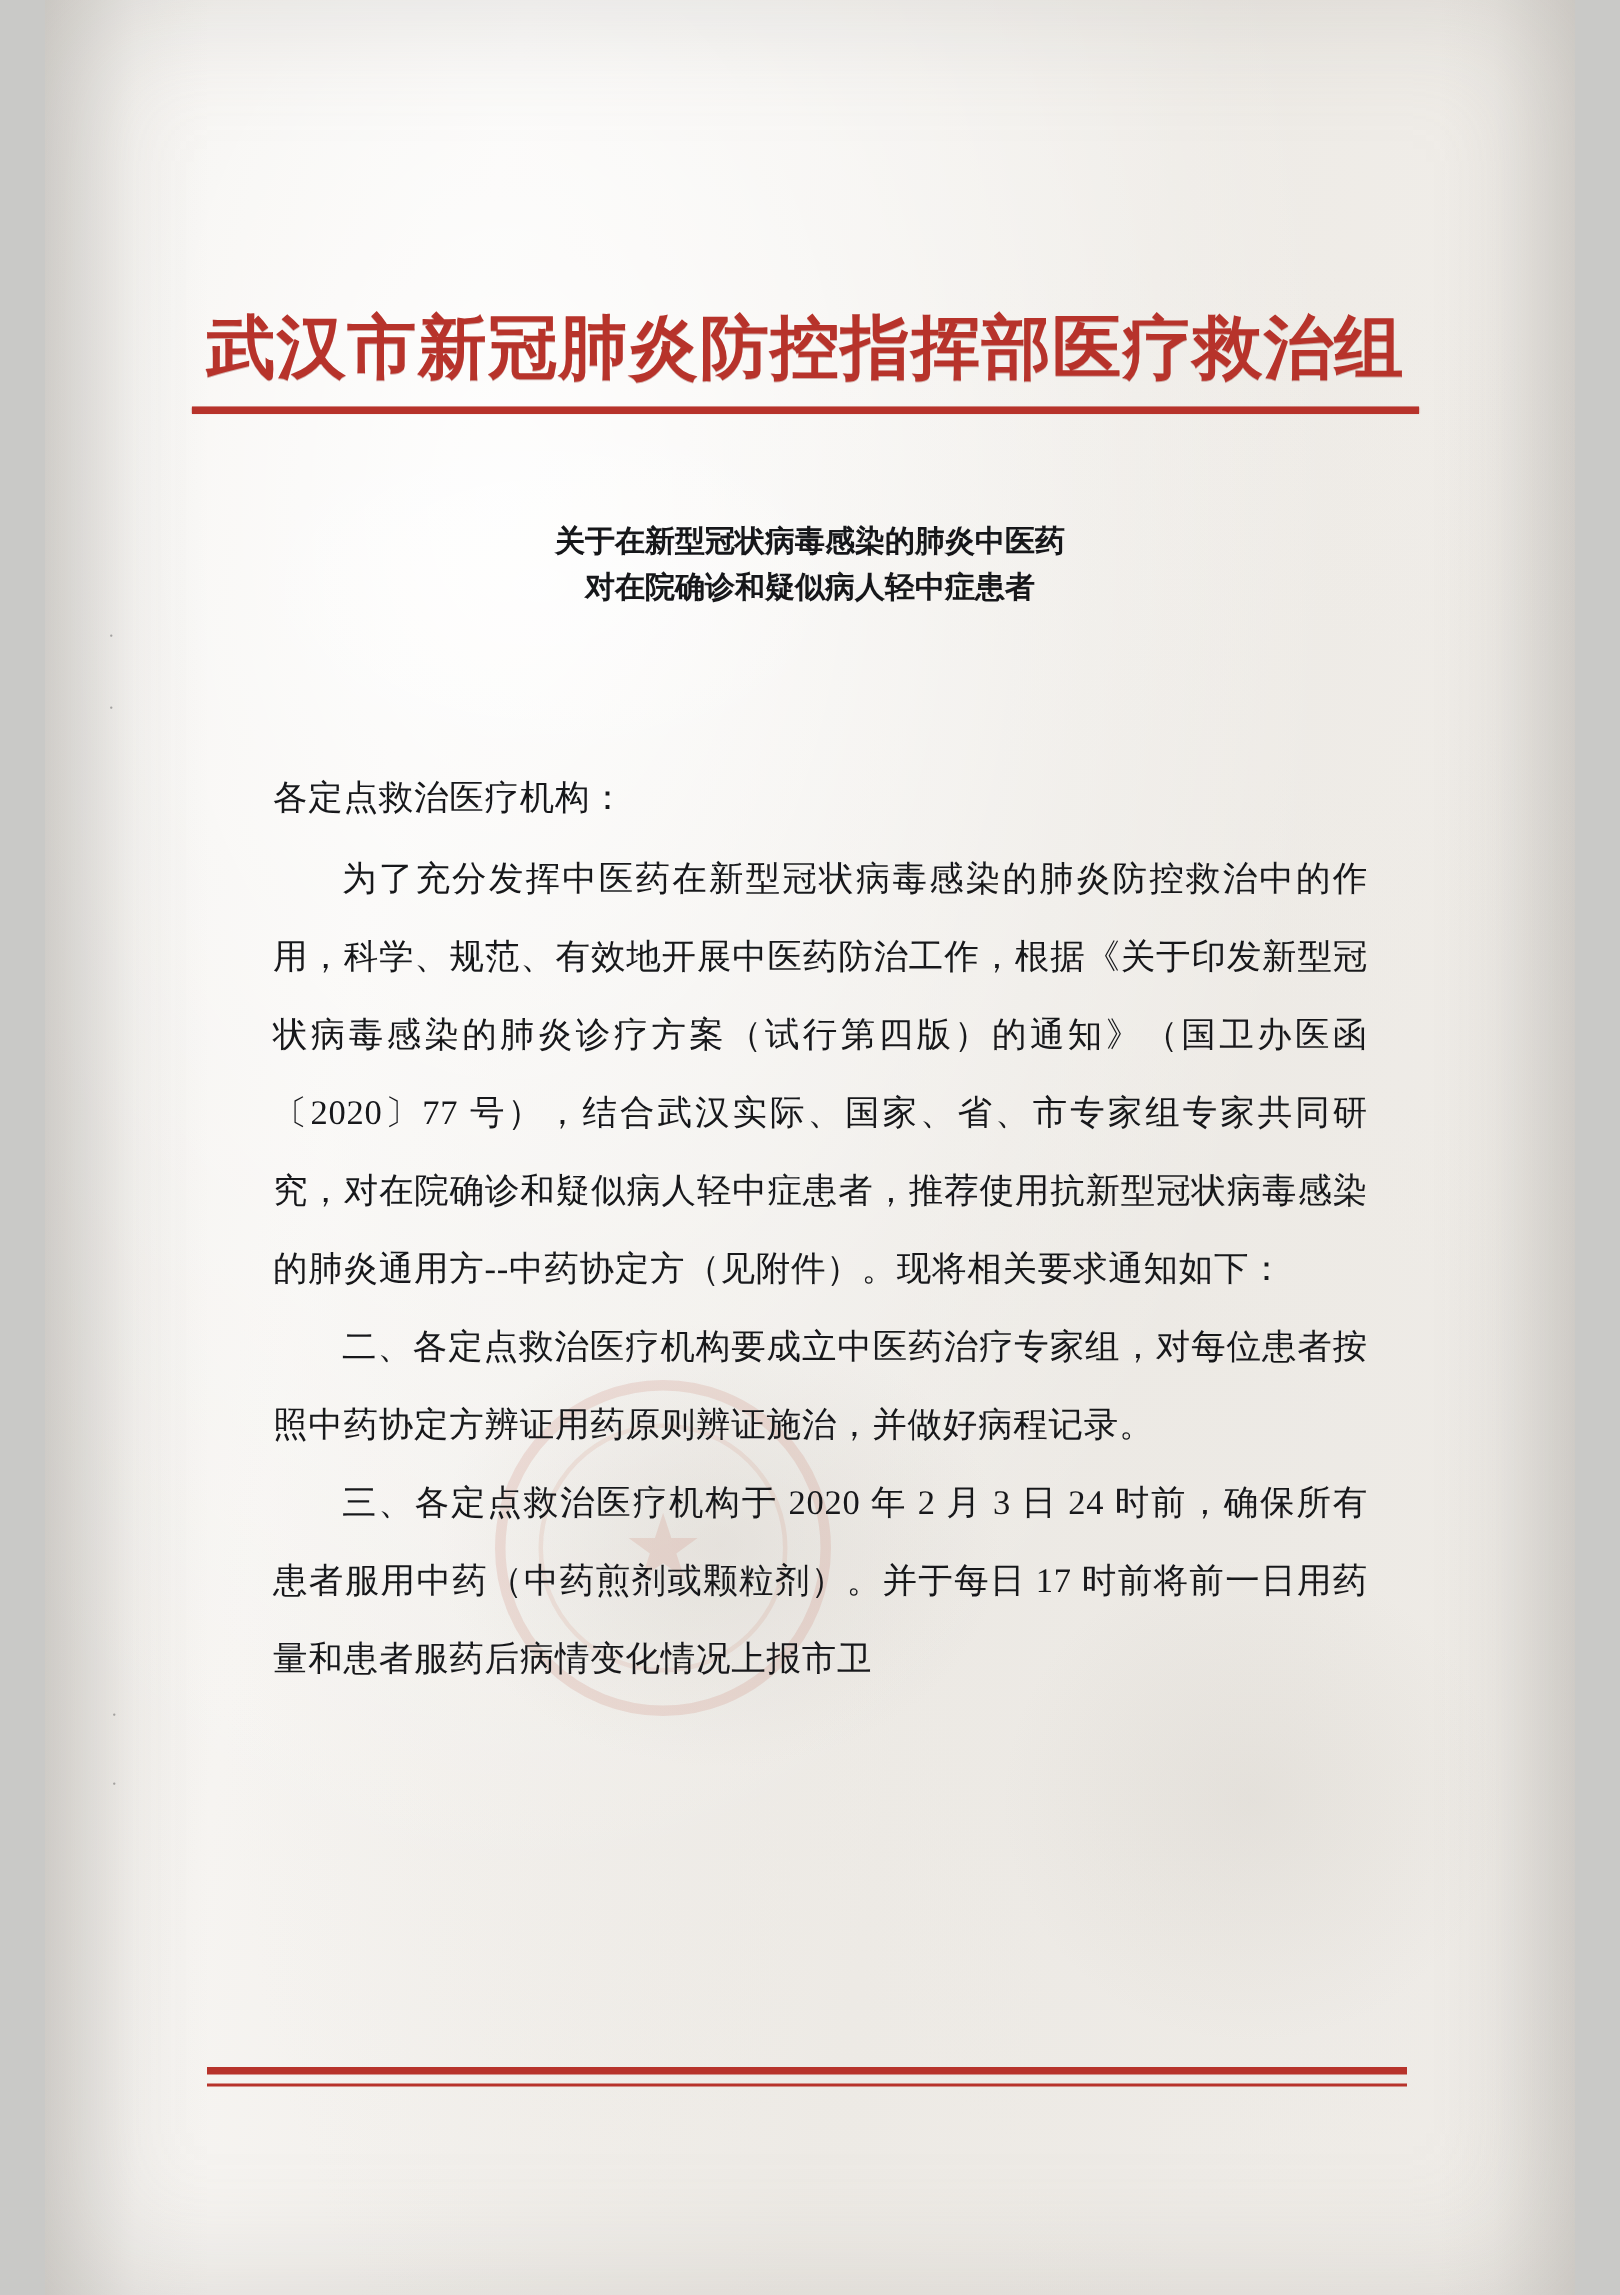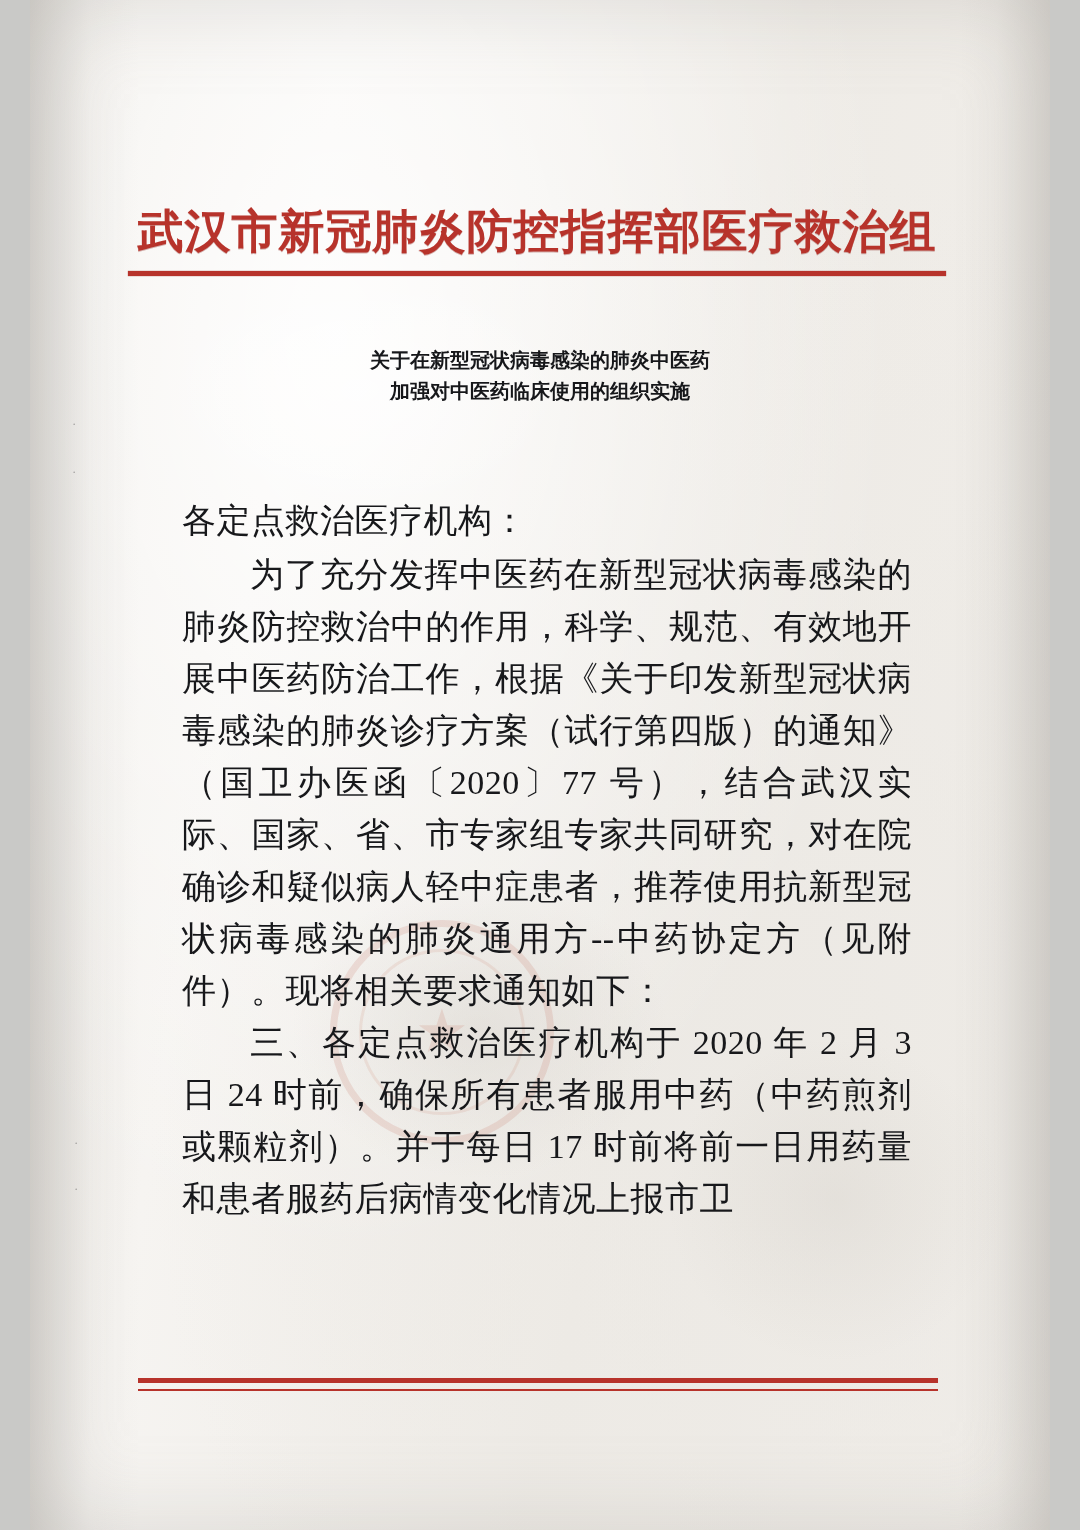--- a/index.html
+++ b/index.html
@@ -121,23 +121,23 @@
     font-size: 20px;
     line-height: 1.55;
     color: #16171a;
   }
   .doc-title .line2 { display: block; }
 
   
   .body-text {
     position: absolute;
     left: 152px;
-    top: 495px;
+    top: 506px;
     width: 730px;
-    font-size: 34px;
+    font-size: 23px;
     line-height: 52px;
     color: #17181b;
     letter-spacing: 0.5px;
   }
   .salutation {
     margin: 0 0 2px 0;
   }
   .para {
     margin: 0;
     text-indent: 2em;
@@ -199,26 +199,27 @@
 
   <div class="content">
 
     <div class="banner">
       <div class="banner-title">武汉市新冠肺炎防控指挥部医疗救治组</div>
       <div class="banner-rule"></div>
     </div>
 
     <div class="doc-title">
       <span>关于在新型冠状病毒感染的肺炎中医药</span>
-      <span class="line2">加强对中医药临床使用的组织实施</span>
+      <span class="line2">对在院确诊和疑似病人轻中症患者</span>
     </div>
 
     <div class="body-text">
       <p class="salutation">各定点救治医疗机构：</p>
       <p class="para">为了充分发挥中医药在新型冠状病毒感染的肺炎防控救治中的作用，科学、规范、有效地开展中医药防治工作，根据《关于印发新型冠状病毒感染的肺炎诊疗方案（试行第四版）的通知》（国卫办医函〔2020〕77 号），结合武汉实际、国家、省、市专家组专家共同研究，对在院确诊和疑似病人轻中症患者，推荐使用抗新型冠状病毒感染的肺炎通用方--中药协定方（见附件）。现将相关要求通知如下：</p>
+      <p class="para">二、各定点救治医疗机构要成立中医药治疗专家组，对每位患者按照中药协定方辨证用药原则辨证施治，并做好病程记录。</p>
       <p class="para">三、各定点救治医疗机构于 2020 年 2 月 3 日 24 时前，确保所有患者服用中药（中药煎剂或颗粒剂）。并于每日 17 时前将前一日用药量和患者服药后病情变化情况上报市卫</p>
     </div>
 
     <div class="footer-rules">
       <div class="footer-rule-thick"></div>
       <div class="footer-rule-thin"></div>
     </div>
 
     <div class="edge-marks">·<br>·</div>
     <div class="edge-marks-2">·<br>·</div>

